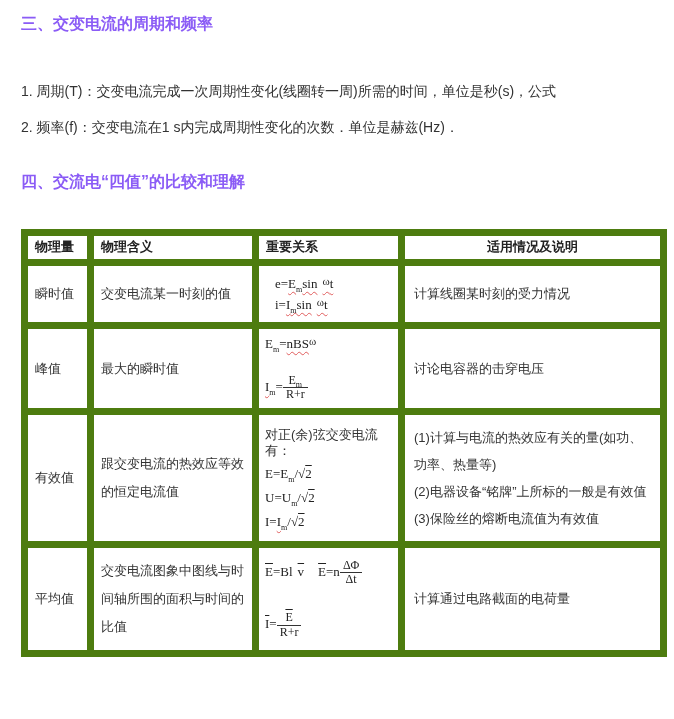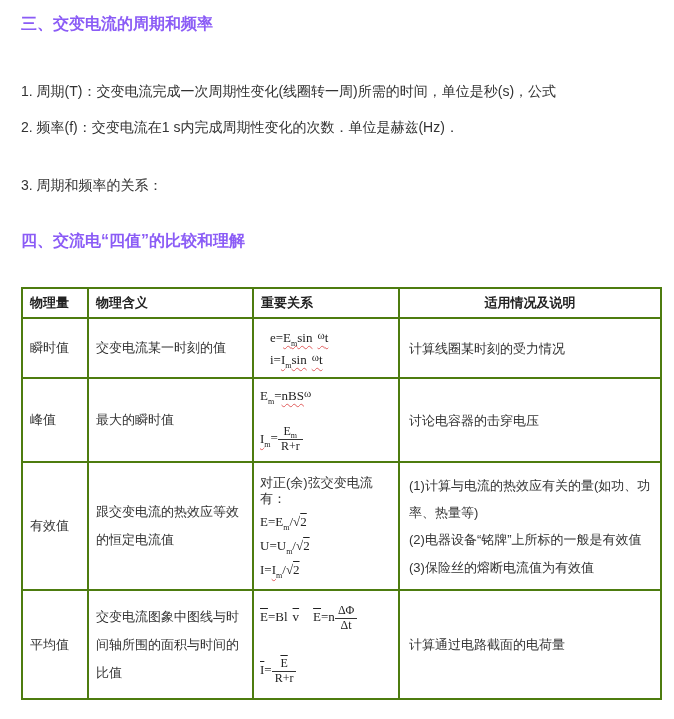--- a/index.html
+++ b/index.html
@@ -12,21 +12,21 @@
   .para{font-size:14px;color:#333;margin:0;line-height:1.25;}
   .p1{margin-top:50px;}
   .p2{margin-top:18px;}
   .p3{margin-top:41px;}
   .sec4{margin-top:37px;}
 
   table.vt{
     border-collapse:collapse;table-layout:fixed;width:639px;margin-top:37px;
   }
   table.vt th,table.vt td{
-    border:2px solid #4d7c0f;font-size:13px;color:#333;
+    border:7px solid #4d7c0f;font-size:13px;color:#333;
     vertical-align:middle;box-sizing:border-box;word-break:break-all;
   }
   table.vt th{font-weight:bold;text-align:left;padding:0 0 0 7px;color:#222;}
   table.vt th.center{text-align:center;padding:0;font-family:Liberation Serif, serif;}
   tr.hrow{height:30px;}
   tr.r1{height:60px;} tr.r2{height:84px;} tr.r3{height:113px;} tr.r4{height:109px;}
   td.c1{padding-left:7px;}
   td.c2{padding:0 7px;line-height:2.15;}
   td.c3{padding:4px 4px 4px 6px;line-height:1.2;}
   td.c4{padding:0 8px 0 9px;line-height:2.1;margin-left:16px;}
@@ -59,21 +59,20 @@
 </style>
 </head>
 <body>
 
 <div class="page">
 
   <h3 class="sec">三、交变电流的周期和频率</h3>
 
   <p class="para p1">1. 周期(T)：交变电流完成一次周期性变化(线圈转一周)所需的时间，单位是秒(s)，公式</p>
   <p class="para p2">2. 频率(f)：交变电流在1 s内完成周期性变化的次数．单位是赫兹(Hz)．</p>
-  <p class="para p3">3. 周期和频率的关系：</p>
 
   <h3 class="sec sec4">四、交流电“四值”的比较和理解</h3>
 
   <table class="vt">
     <colgroup>
       <col style="width:66px">
         <col style="width:165px">
         <col style="width:146px">
         <col style="width:262px">
     </colgroup>

